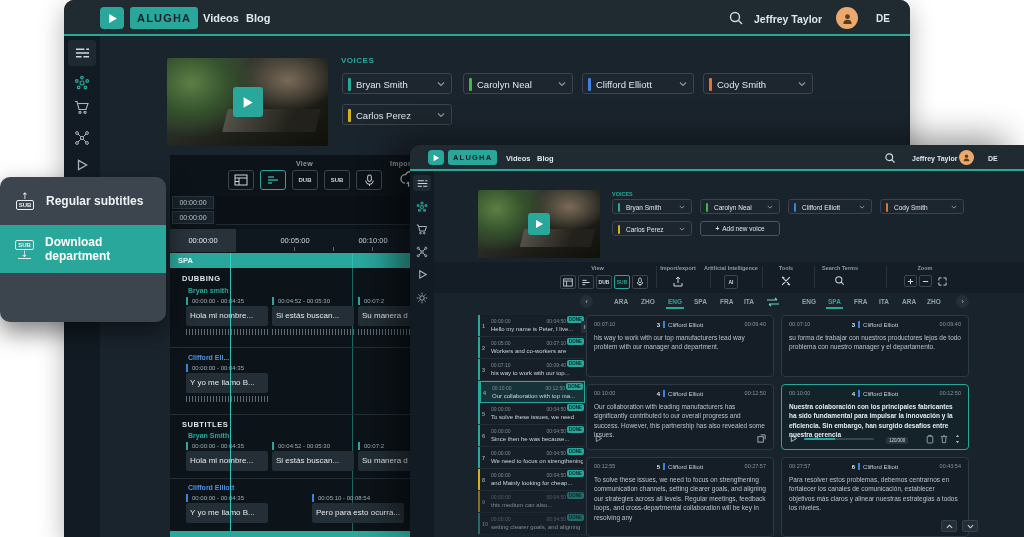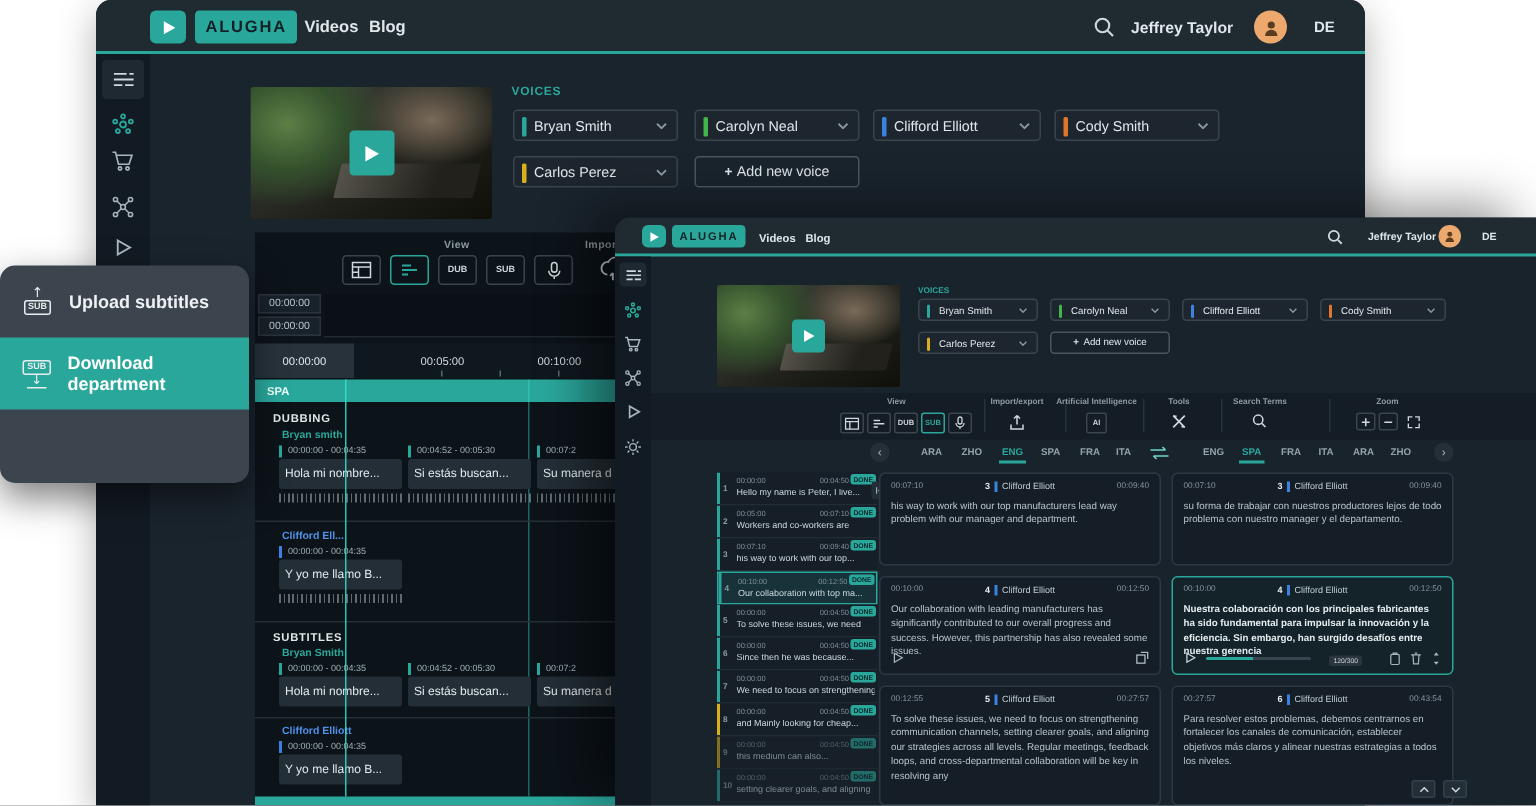--- a/index.html
+++ b/index.html
@@ -196,21 +196,20 @@
         <path d="M1 1l3 3 3-3" fill="none" stroke="#8a97a0" stroke-width="1.2"></path>
       </svg>
     </div>
   <div class="pillB" style="left:278px;top:104px;width:110px">
       <i class="vb c-yellow"></i>
       <s class="vn">Carlos Perez</s>
       <svg class="chev" width="8" height="5" viewBox="0 0 8 5">
         <path d="M1 1l3 3 3-3" fill="none" stroke="#8a97a0" stroke-width="1.2"></path>
       </svg>
     </div>
-  <div class="pillB addpill" style="left:399px;top:104px;width:110px;font-size:9px;line-height:19px;color:#dfe7ea"><s class="plus">+</s><s class="vn">Add new voice</s></div>
 
   <div class="a" style="left:106px;top:155px;width:740px;height:382px;background:#0c1319"></div>
   <s class="lab" style="left:232px;top:160px">View</s>
   <div class="tlico" style="left:164px;top:170px">
       <svg width="14" height="12" viewBox="0 0 14 12">
         <g fill="none" stroke="#cfd8dc" stroke-width="1">
           <rect x="1" y="1" width="12" height="10"></rect>
           <path d="M1 4h12M5 4v7M1 7.5h4"></path>
         </g>
       </svg>
@@ -325,30 +324,37 @@
     </div>
   <i class="divl" style="top:478px"></i>
   <s class="spk" style="left:124px;top:484px;color:#4f92ea">Clifford Elliott</s>
   <div class="blk" style="left:122px;top:493px">
       <span class="bh">
         <i class="bm c-blue"></i>
         <s>00:00:00 - 00:04:35</s>
       </span>
       <span class="bb">Y yo me llamo B...</span>
     </div>
+  <div class="blk" style="left:248px;top:493px;width:92px">
+      <span class="bh">
+        <i class="bm c-blue"></i>
+        <s>00:05:10 - 00:08:54</s>
+      </span>
+      <span class="bb">Pero para esto ocurra...</span>
+    </div>
   <i class="a" style="left:106px;top:531px;width:740px;height:6px;background:var(--teal)"></i>
 </div>
 
 <div class="pp">
   <div class="ppitem">
     <span class="ppic">
         <s class="ar">↑</s>
         <i class="subbox">SUB</i>
       </span>
-    <s class="pplab">Upload subtitles</s>
+    <s class="pplab">Regular subtitles</s>
   </div>
   <div class="ppitem active">
     <span class="ppic">
         <i class="subbox">SUB</i>
         <s class="ar" style="border-bottom:1px solid #e8edf0;padding:0 3px">↓</s>
       </span>
     <s class="pplab" style="color:#fff">Download department</s>
   </div>
 </div>
 

